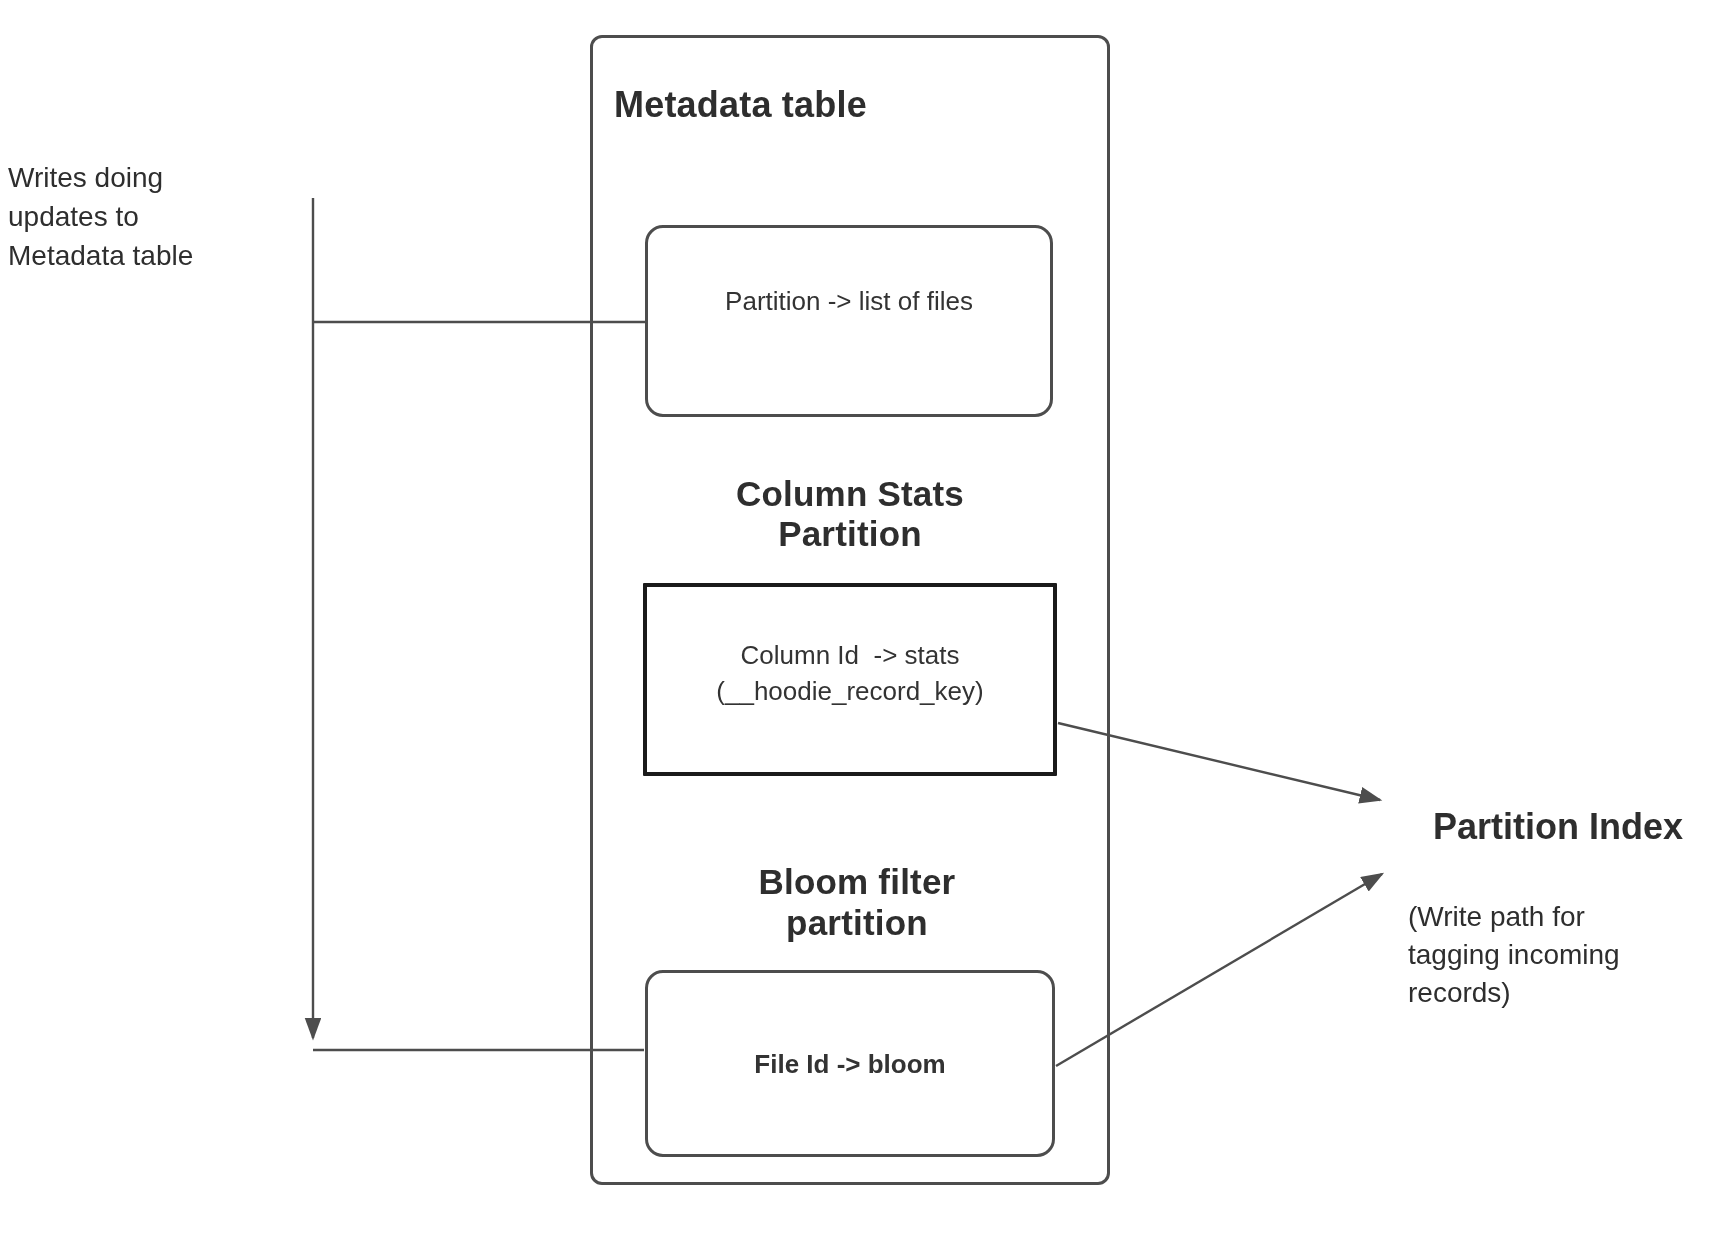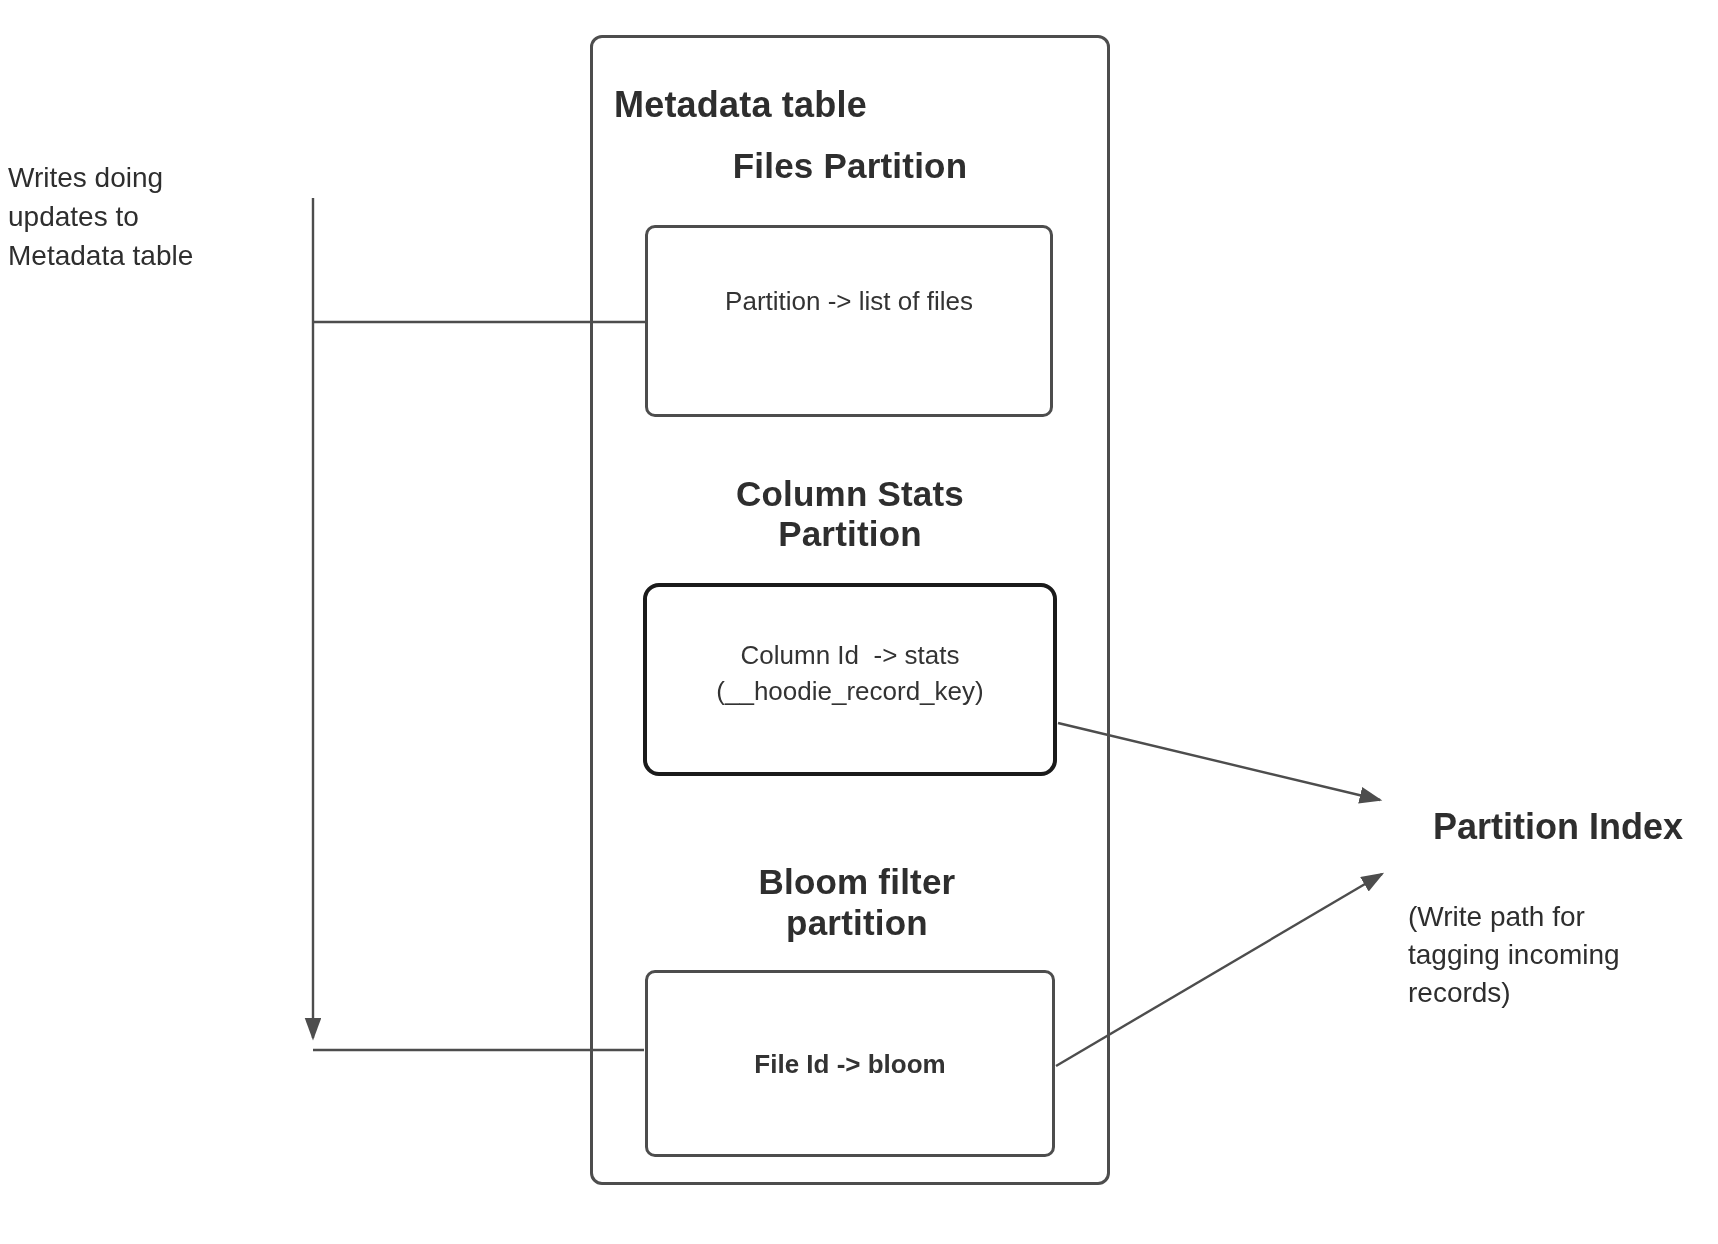--- a/index.html
+++ b/index.html
@@ -66,38 +66,38 @@
     white-space: pre-line;
     letter-spacing: 0.2px;
   }
   .heading-files  { top: 146px; }
   .heading-stats  { top: 474px; line-height: 40px; }
   .heading-bloom  { top: 861px; line-height: 41px; padding-left: 14px; }
 
   .inner-box {
     position: absolute;
     border: 3px solid var(--line);
-    border-radius: 10px;
+    border-radius: 18px;
     background: var(--background);
     display: flex;
     justify-content: center;
   }
   .inner-body {
     font-size: 26px;
     line-height: 36px;
     text-align: center;
     white-space: pre-wrap;
     color: #333333;
   }
   .box-files { left: 645px; top: 225px; width: 408px; height: 192px; }
   .box-files .inner-body { padding-top: 55px; }
   .box-stats {
     left: 643px; top: 583px; width: 414px; height: 193px;
     border: 4px solid var(--stats-border);
-    border-radius: 16px;
+    border-radius: 1px;
   }
   .box-stats .inner-body { padding-top: 50px; }
   .box-bloom { left: 645px; top: 970px; width: 410px; height: 187px; align-items: center; font-weight: bold; }
 
   .index-title {
     position: absolute;
     left: 1398px; top: 806px; width: 320px;
     text-align: center;
     font-size: 36px;
     font-weight: bold;
@@ -123,21 +123,20 @@
   </svg>
 
   <div class="note left-note">Writes doing
 updates to
 Metadata table</div>
 
   <div class="outer-box"></div>
 
   <div class="outer-title">Metadata table</div>
 
-  <div class="part-heading heading-files">Files Partition</div>
 
   <div class="inner-box box-files">
     <div class="inner-body">Partition -&gt; list of files</div>
   </div>
 
   <div class="part-heading heading-stats">Column Stats
 Partition</div>
 
   <div class="inner-box box-stats">
     <div class="inner-body">Column Id  -&gt; stats

